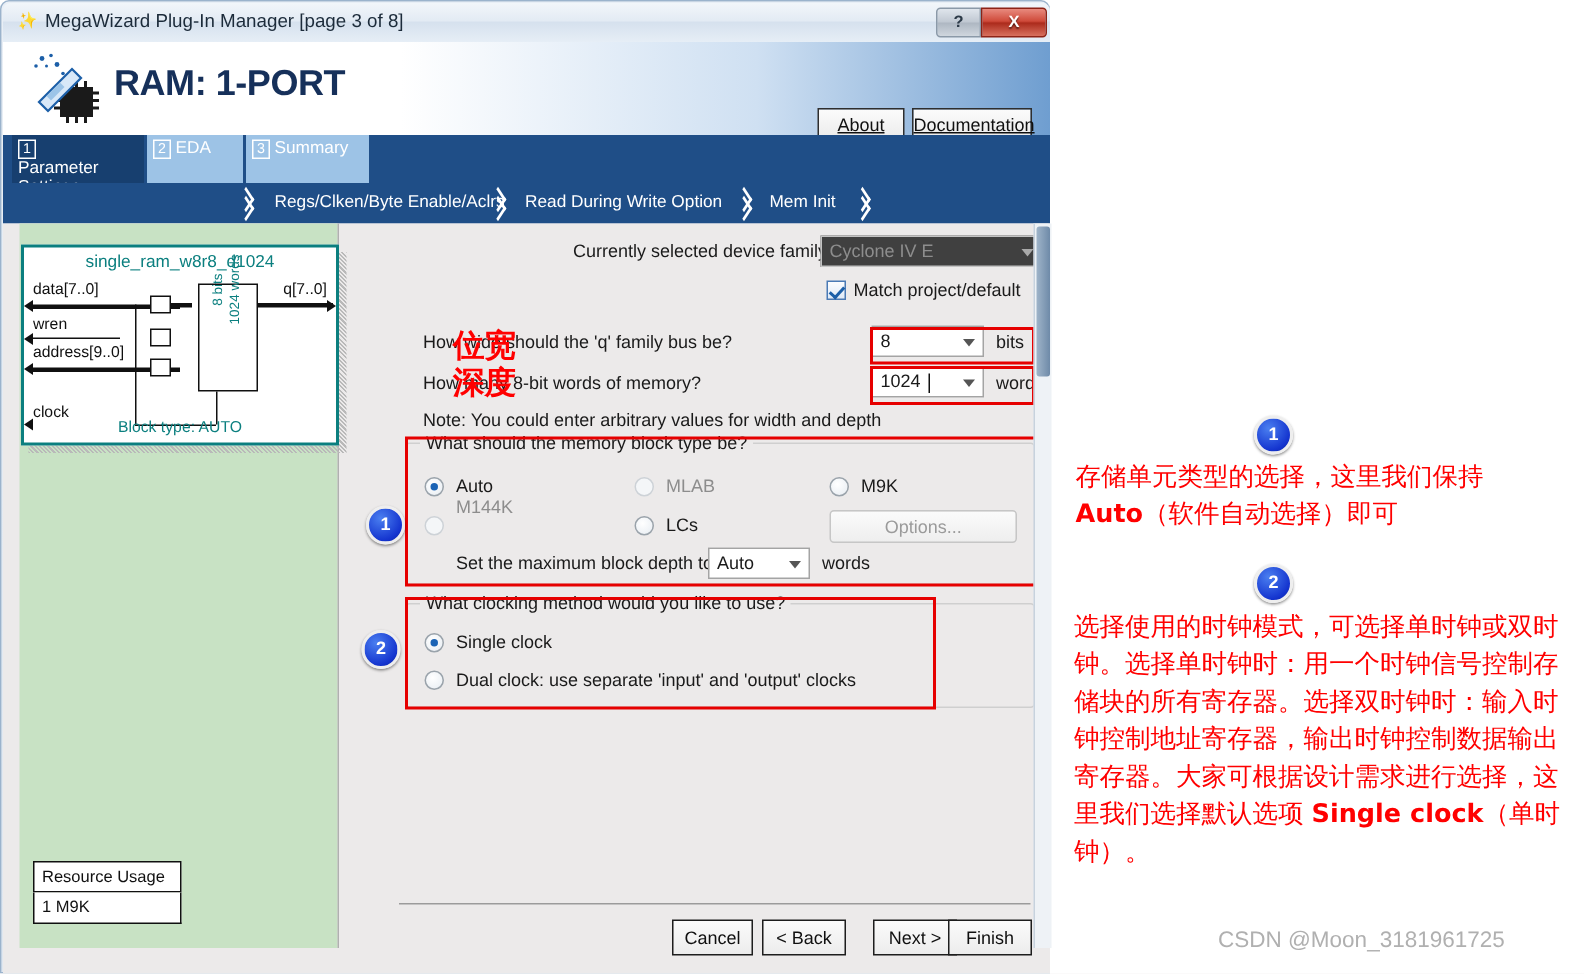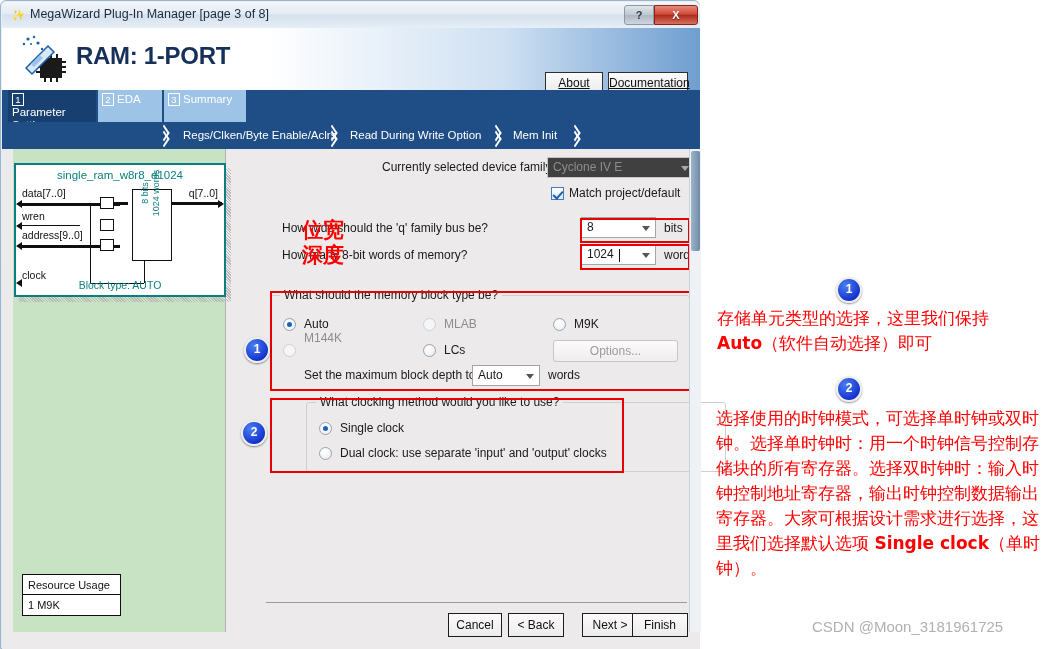--- a/index.html
+++ b/index.html
@@ -439,20 +439,21 @@
         <div class="lbl" style="left:430px; top:72px;">bits</div>
 
         <div class="lbl" style="left:48px; top:99px;">How many 8-bit words of memory?</div>
         <div class="combo" style="left:347px; top:95px; width:75px;">
           <span>1024</span>
           <span class="caret" style="left:37px; top:4px;"></span>
           <span class="arrow"></span>
         </div>
         <div class="lbl" style="left:430px; top:99px;">words</div>
 
+        <div class="lbl" style="left:48px; top:124px;">Note: You could enter arbitrary values for width and depth</div>
 
         <div class="groupbox" style="left:36px; top:146px; width:420px; height:95px;">
           <div class="group-title">What should the memory block type be?</div>
 
           <div class="radio on" style="left:12px; top:22px;"></div>
           <div class="lbl" style="left:33px; top:21px;">Auto</div>
 
           <div class="radio dim" style="left:152px; top:22px;"></div>
           <div class="lbl lbl-dim" style="left:173px; top:21px;">MLAB</div>
 
@@ -468,21 +469,21 @@
           <div class="btn-opt" style="left:282px; top:44px; width:125px;">Options...</div>
 
           <div class="lbl" style="left:33px; top:72px;">Set the maximum block depth to</div>
           <div class="combo" style="left:201px; top:69px; width:68px;">
             <span>Auto</span>
             <span class="arrow"></span>
           </div>
           <div class="lbl" style="left:277px; top:72px;">words</div>
         </div>
 
-        <div class="groupbox" style="left:36px; top:253px; width:420px; height:70px;margin-left:36px;">
+        <div class="groupbox" style="left:36px; top:253px; width:420px; height:70px;">
           <div class="group-title">What clocking method would you like to use?</div>
 
           <div class="radio on" style="left:12px; top:19px;"></div>
           <div class="lbl" style="left:33px; top:18px;">Single clock</div>
 
           <div class="radio" style="left:12px; top:44px;"></div>
           <div class="lbl" style="left:33px; top:43px;">Dual clock: use separate 'input' and 'output' clocks</div>
         </div>
 
       </div>

